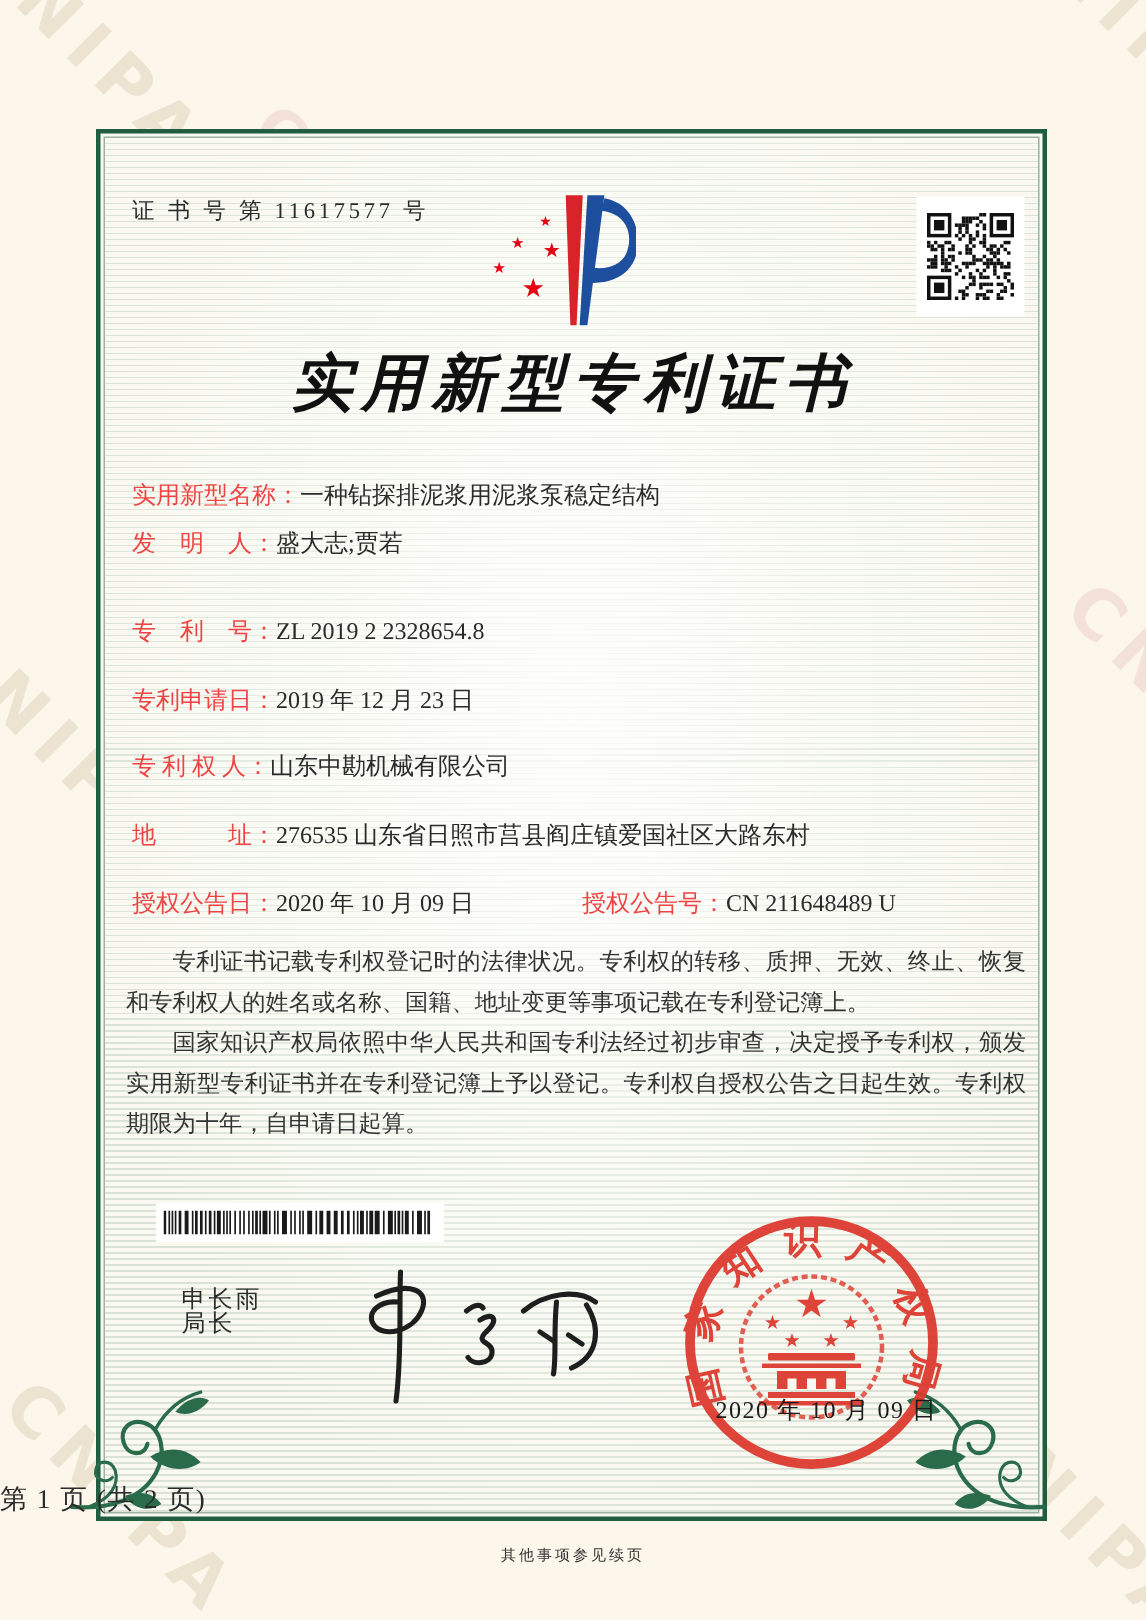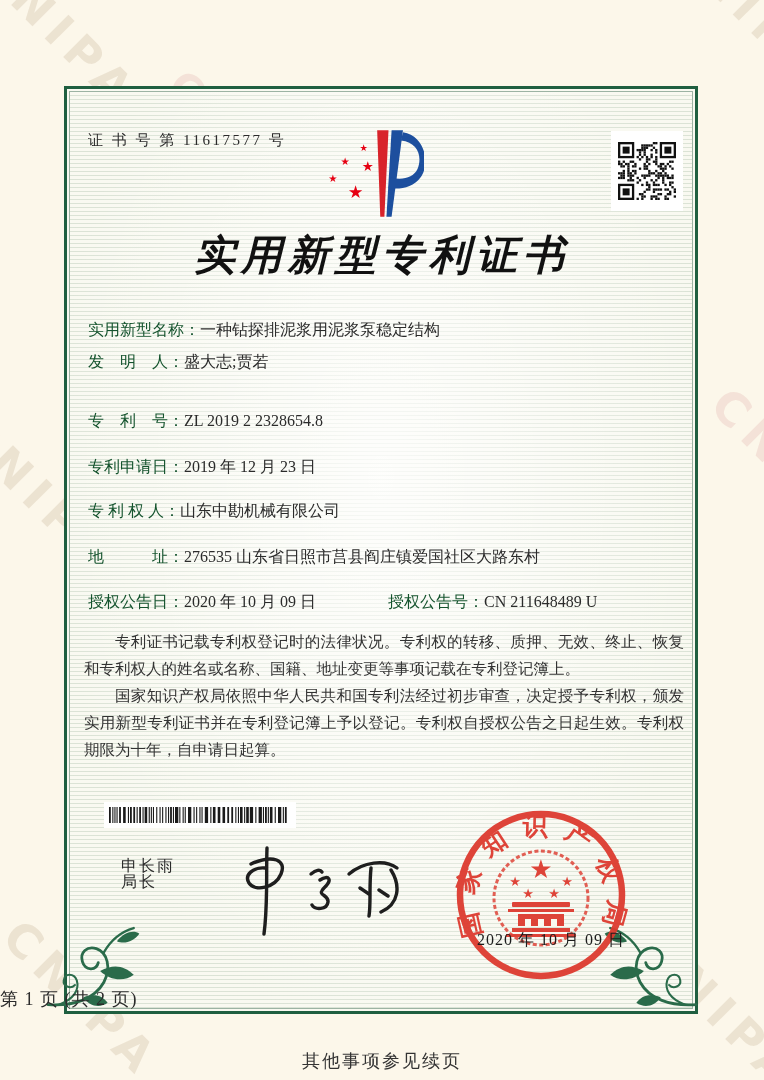--- a/index.html
+++ b/index.html
@@ -20,42 +20,42 @@
   .wm8{left:150px;top:118px;font-size:40px;}
   
   .frame{position:absolute;left:64px;top:86px;width:628px;height:922px;z-index:1;
          border:3px solid #1f5f40;background:#f9f9f1;}
   .frame-inner{position:absolute;left:2px;top:2px;right:2px;bottom:2px;
          border:1px solid #9cb3a3;
          background-image:
            radial-gradient(ellipse at 50% 42%, rgba(255,255,255,.78), rgba(255,255,255,0) 75%),
            repeating-linear-gradient(0deg, rgba(150,175,150,.30) 0px, rgba(150,175,150,.30) 1px, transparent 1px, transparent 4px);}
   
-  .content{position:absolute;left:0;top:0;width:764px;height:1000px;z-index:2;}
+  .content{position:absolute;left:0;top:0;width:764px;height:774px;z-index:2;}
   .cert-no{position:absolute;left:88px;top:131px;font-size:15px;letter-spacing:2.5px;}
   .logo{position:absolute;left:320px;top:126px;}
   .qr-box{position:absolute;left:611px;top:131px;width:72px;height:80px;background:#fff;
           display:flex;align-items:center;justify-content:center;}
   .title{position:absolute;left:0;top:228px;width:764px;text-align:center;
          font-size:41px;font-weight:700;letter-spacing:6px;color:#111;font-style:italic;}
   .row{position:absolute;left:88px;width:600px;font-size:16px;white-space:nowrap;}
-  .row .lab{color:#14532d;}
+  .row .lab{color:#ef4444;}
   .row .val{color:#2b2b2b;}
   .pair2{position:absolute;left:300px;top:0;}
   .paras{position:absolute;left:84px;top:628px;width:600px;font-size:15.5px;
          line-height:27px;text-align:justify;color:#333;}
   .paras p{margin:0;text-indent:2em;}
   .barcode-box{position:absolute;left:104px;top:802px;width:192px;height:26px;background:#fff;
                display:flex;align-items:center;justify-content:center;}
   .signer{position:absolute;left:108px;font-size:16px;letter-spacing:2px;margin-left:13px;}
   .sig{position:absolute;left:218px;top:842px;}
   .seal{position:absolute;left:452px;top:806px;mix-blend-mode:multiply;opacity:.95;}
   .seal-date{position:absolute;left:477px;top:930px;font-size:16px;letter-spacing:1px;color:#1c1c1c;z-index:3;}
   .page-info{position:absolute;left:0;top:987px;width:764px;text-align:left;font-size:18px;letter-spacing:1px;}
-  .footer-note{position:absolute;left:0;top:1030px;width:764px;text-align:center;font-size:18px;letter-spacing:2px;color:#333;margin-top:19px;}
+  .footer-note{position:absolute;left:0;top:1030px;width:764px;text-align:center;font-size:10px;letter-spacing:2px;color:#333;}
   .flourish{position:absolute;top:924px;z-index:2;}
   .fl-left{left:46px;}
   .fl-right{left:586px;transform:scaleX(-1);}
   .star-font{font-family:"DejaVu Sans",sans-serif;}
 </style>
 </head>
 <body>
 
 <div class="page">
 

